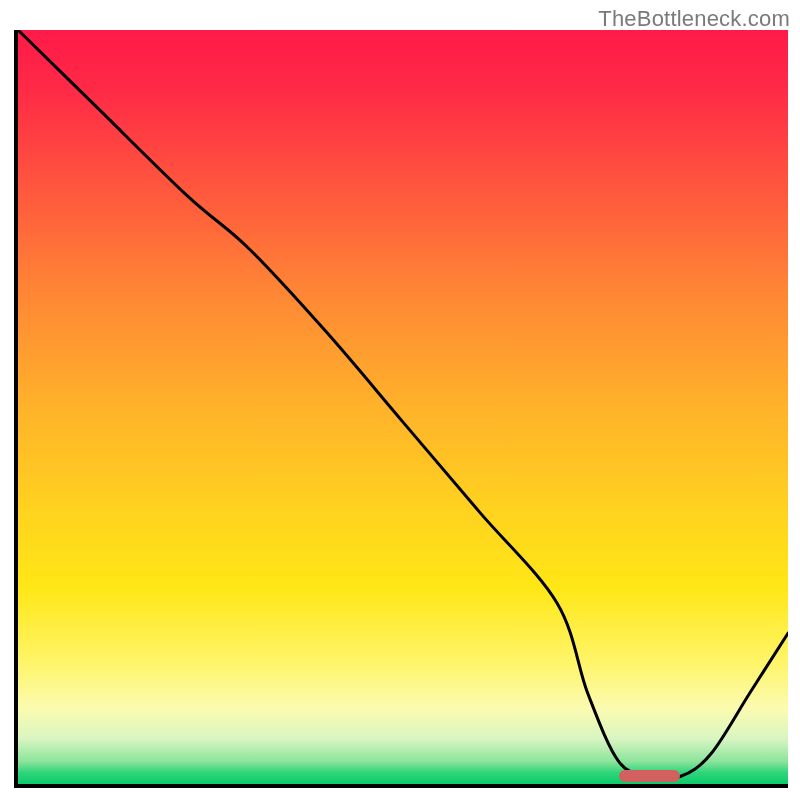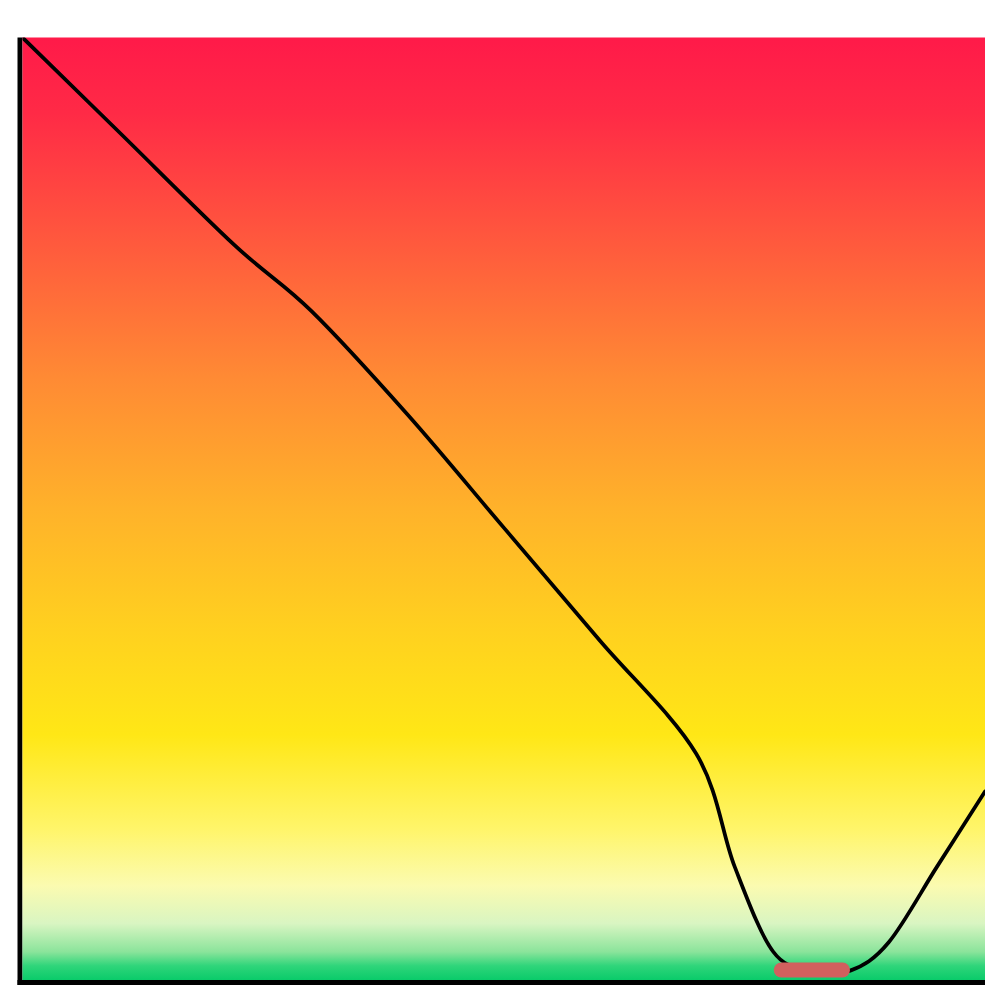--- a/index.html
+++ b/index.html
@@ -62,20 +62,21 @@
     height: 12px;
     border-radius: 6px;
     background: #d1605e;
   }
 </style>
 </head>
 <body>
 
 <div class="root">
 
+  <div class="watermark">TheBottleneck.com</div>
 
   <div class="axes"></div>
 
   <div class="plot-area">
     <div class="gradient"></div>
 
     <svg class="curve" viewBox="0 0 770 754" preserveAspectRatio="none">
       <path fill="none" stroke="#000000" stroke-width="3" stroke-linejoin="round" stroke-linecap="round" d="M 0.0 0.0 C 12.8 12.6, 48.8 47.8, 77.0 75.4 C 105.2 103.0, 143.7 142.0, 169.4 165.9 C 195.1 189.8, 207.9 196.0, 231.0 218.7 C 254.1 241.3, 282.3 272.7, 308.0 301.6 C 333.7 330.5, 359.3 361.9, 385.0 392.1 C 410.7 422.2, 436.3 452.4, 462.0 482.6 C 487.7 512.7, 521.0 542.9, 539.0 573.0 C 557.0 603.2, 559.5 637.1, 569.8 663.5 C 580.1 689.9, 590.3 717.6, 600.6 731.4 C 610.9 745.2, 621.1 743.9, 631.4 746.5 C 641.7 749.0, 651.9 750.2, 662.2 746.5 C 672.5 742.7, 681.5 737.7, 693.0 723.8 C 704.5 710.0, 718.7 683.6, 731.5 663.5 C 744.3 643.4, 763.6 613.3, 770.0 603.2"></path>
     </svg>
 

